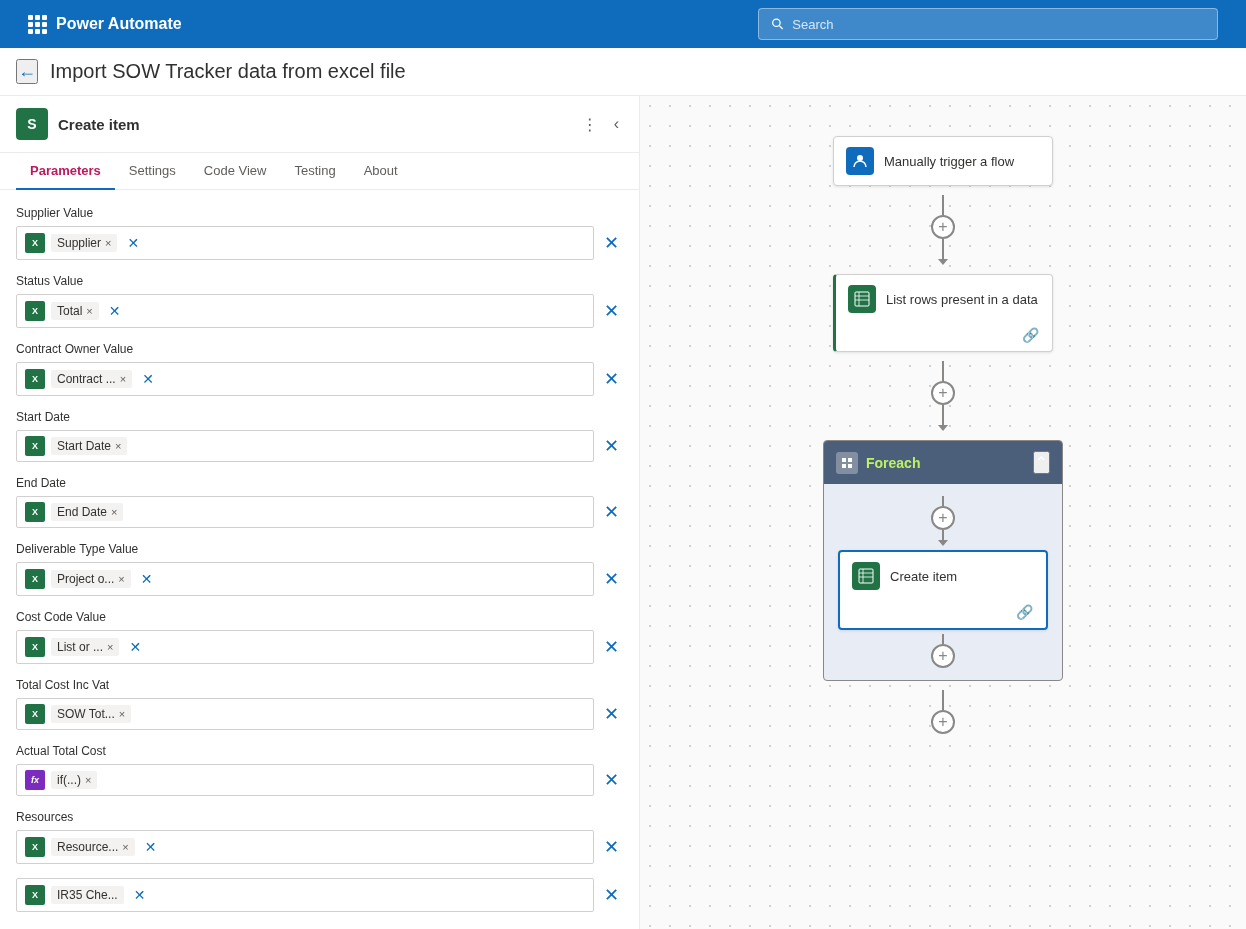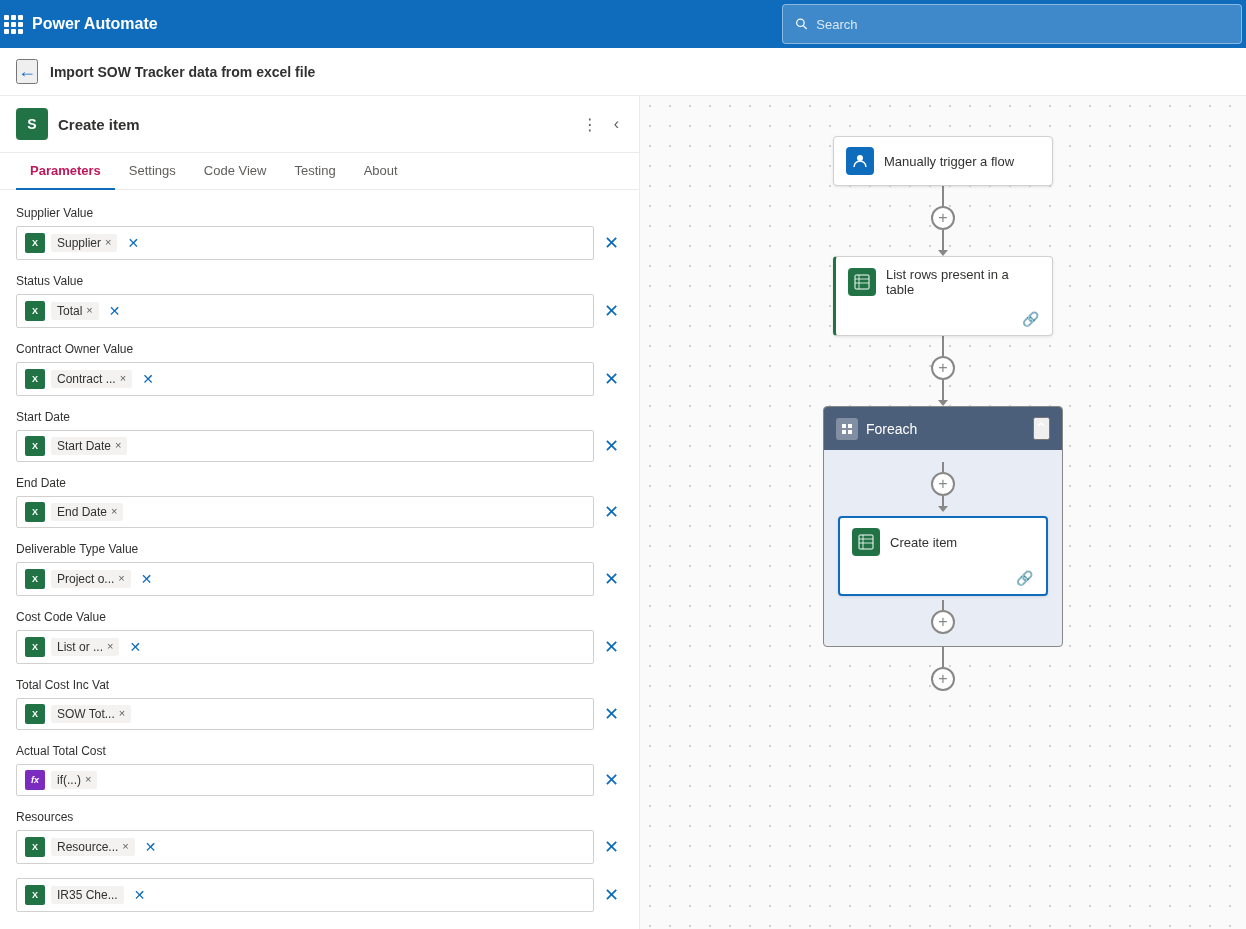--- a/index.html
+++ b/index.html
@@ -4,39 +4,39 @@
   <style>
     * { box-sizing: border-box; margin: 0; padding: 0; }
     body { font-family: 'Segoe UI', Arial, sans-serif; font-size: 13px; background: #f5f5f5; overflow: hidden; }
 
     
     .topnav {
       background: #0F6CBD;
       height: 48px;
       display: flex;
       align-items: center;
-      padding: 0 4px;
+      padding: 0 28px;
       gap: 16px;
       color: white;
     }
     .topnav-logo { display: flex; align-items: center; gap: 10px; }
     .topnav-logo-icon { display: grid; grid-template-columns: 1fr 1fr 1fr; gap: 2px; width: 18px; }
     .topnav-logo-icon span { display: block; width: 5px; height: 5px; background: white; border-radius: 1px; }
     .topnav-title { font-size: 16px; font-weight: 600; color: white; }
     .topnav-search {
       margin-left: auto;
       background: rgba(255,255,255,0.2);
       border: 1px solid rgba(255,255,255,0.4);
       border-radius: 4px;
       display: flex;
       align-items: center;
       padding: 0 12px;
       gap: 8px;
       width: 460px;
-      height: 40px;
+      height: 32px;
       color: white;
     }
     .topnav-search input {
       background: transparent;
       border: none;
       outline: none;
       color: white;
       font-size: 13px;
       width: 100%;
     }
@@ -52,21 +52,21 @@
       gap: 12px;
       border-bottom: 1px solid #edebe9;
     }
     .subheader-back {
       cursor: pointer;
       color: #0F6CBD;
       font-size: 18px;
       display: flex;
       align-items: center;
     }
-    .subheader-title { font-size: 14px; color: #323130; font-weight: 700; }
+    .subheader-title { font-size: 20px; color: #323130; font-weight: 400; }
 
     
     .main-layout {
       display: flex;
       height: calc(929px - 48px - 48px);
     }
 
     
     .left-panel {
       width: 640px;
@@ -152,20 +152,21 @@
     }
     .chip-icon {
       width: 20px; height: 20px;
       background: #217346;
       border-radius: 2px;
       display: flex; align-items: center; justify-content: center;
       color: white; font-size: 9px; font-weight: 700; flex-shrink: 0;
     }
     .chip {
       display: inline-flex;
+      align-items: center;
       background: #f3f2f1;
       border-radius: 2px;
       padding: 2px 6px;
       font-size: 12px;
       color: #323130;
       gap: 4px;
     }
     .chip-x { color: #605e5c; cursor: pointer; font-size: 11px; }
 
     .clear-btn {
@@ -194,21 +195,21 @@
       display: flex;
       align-items: flex-start;
       justify-content: center;
       padding: 40px 20px;
     }
 
     .flow-canvas {
       display: flex;
       flex-direction: column;
       align-items: center;
-      gap: 0;
+      gap: 9px;
       min-width: 300px;
     }
 
     
     .flow-node {
       background: white;
       border: 1px solid #d2d0ce;
       border-radius: 4px;
       width: 220px;
       box-shadow: 0 1px 3px rgba(0,0,0,0.1);
@@ -276,21 +277,21 @@
       justify-content: space-between;
     }
     .foreach-header-left { display: flex; align-items: center; gap: 8px; }
     .foreach-icon {
       width: 22px; height: 22px;
       background: rgba(255,255,255,0.3);
       border-radius: 3px;
       display: flex; align-items: center; justify-content: center;
       color: white; font-size: 11px;
     }
-    .foreach-label { color: #ffffff; font-size: 14px; font-weight: 400; text-align: center; }
+    .foreach-label { color: #bef264; font-size: 14px; font-weight: 700; text-align: center; }
     .foreach-collapse { color: white; font-size: 16px; cursor: pointer; }
 
     .foreach-body {
       padding: 12px;
       display: flex;
       flex-direction: column;
       align-items: center;
     }
 
     .foreach-plus-btn {
@@ -553,21 +554,21 @@
       <div class="flow-node" style="border-left: 3px solid #217346;">
         <div class="flow-node-header">
           <div class="flow-node-icon green" style="font-size:11px;">
             <svg width="16" height="16" viewBox="0 0 16 16" fill="white">
               <rect x="1" y="1" width="14" height="14" rx="1" stroke="white" stroke-width="1" fill="#217346"></rect>
               <line x1="1" y1="5" x2="15" y2="5" stroke="white" stroke-width="0.8"></line>
               <line x1="1" y1="9" x2="15" y2="9" stroke="white" stroke-width="0.8"></line>
               <line x1="5" y1="1" x2="5" y2="15" stroke="white" stroke-width="0.8"></line>
             </svg>
           </div>
-          <span class="flow-node-label">List rows present in a table</span>
+          <span class="flow-node-label">List rows present in a data</span>
         </div>
         <div class="flow-node-footer">
           <span class="node-link-icon">🔗</span>
         </div>
       </div>
 
       <div class="flow-connector">
         <div class="connector-line"></div>
         <div class="connector-plus">+</div>
         <div class="connector-line"></div>

